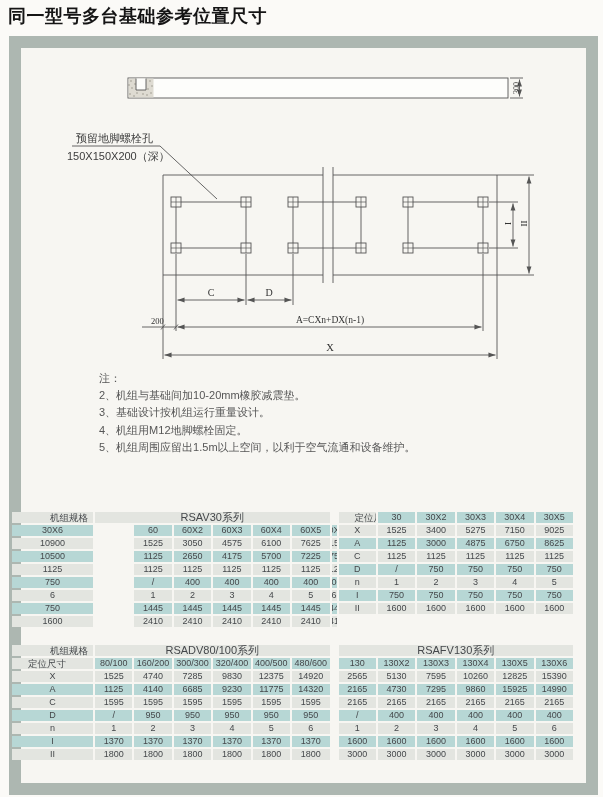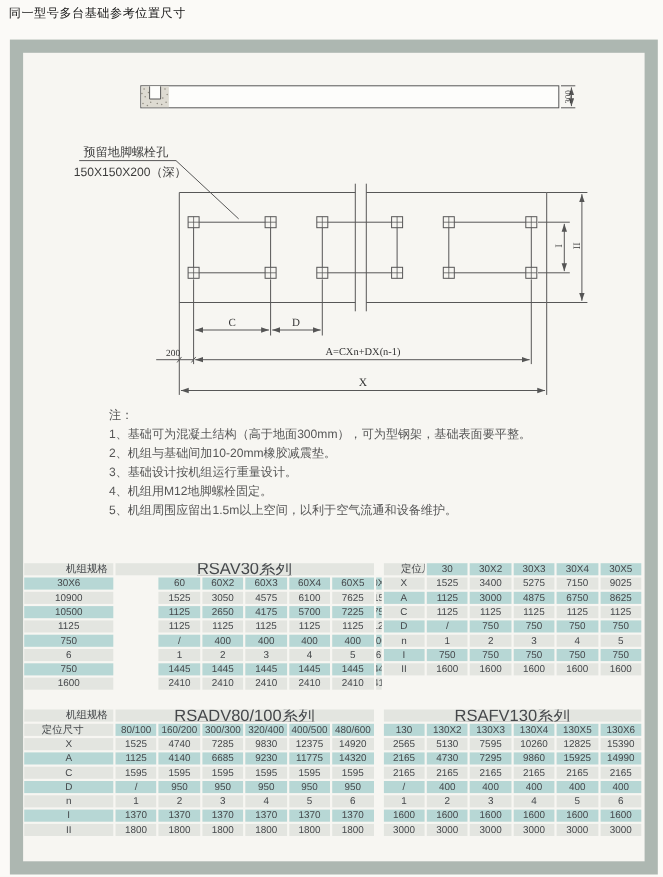--- a/index.html
+++ b/index.html
@@ -4,47 +4,47 @@
 <style>
   html,body{margin:0;padding:0;}
   body{
     width:603px;height:797px;position:relative;
     background:#fbfaf7;
     font-family:"Liberation Sans", sans-serif;
     overflow:hidden;
   }
   .page-title{
     position:absolute;left:8px;top:4px;
-    font-size:11px;font-weight:normal;color:#151515;letter-spacing:0.5px;
+    font-size:18px;font-weight:bold;color:#151515;letter-spacing:0.5px;
   }
   .frame{
     position:absolute;left:9px;top:36px;width:565px;height:735px;
     border:12px solid #adb7b1;background:#f7f6f2;
   }
   .diagram-svg{position:absolute;left:10px;top:48px;}
   .notes{
     position:absolute;left:99px;top:370px;width:470px;
     font-size:11px;color:#565656;line-height:17.2px;
   }
   .spec-table{
-    position:absolute;left:22px;width:561px;
+    position:absolute;left:12px;width:561px;
     display:grid;
     grid-template-columns:81px repeat(6,1fr) 5px repeat(6,1fr);
     gap:2px;
     grid-auto-rows:11px;
     font-size:9px;color:#45484b;border-radius:20px;
   }
   .cell{display:flex;align-items:center;justify-content:center;line-height:1;overflow:hidden;white-space:nowrap;}
   .gray{background:#e3e5e0;}
   .teal{background:#b7d7d5;}
   .gap{background:transparent;}
   .span6{grid-column:span 6;}
   .corner-top{justify-content:flex-end;padding-right:5px;font-size:9.5px;}
   .corner-bottom{justify-content:flex-start;padding-left:16px;font-size:9.5px;}
-  .series{font-size:15px;text-decoration:underline;}
+  .series{font-size:11px;}
   svg text{fill:#333;}
   .dimtxt{font-family:"Liberation Serif", serif;}
   .cjktxt{font-family:"Liberation Sans", sans-serif;fill:#3c3c3c;}
 </style>
 </head>
 <body>
 
 <div class="page-title">同一型号多台基础参考位置尺寸</div>
 
 <div class="frame"></div>
@@ -147,21 +147,20 @@
   <text class="dimtxt" x="201" y="248" font-size="10" text-anchor="middle">C</text>
   <text class="dimtxt" x="259" y="248" font-size="10" text-anchor="middle">D</text>
   <text class="dimtxt" x="320" y="275" font-size="9.5" text-anchor="middle">A=CXn+DX(n-1)</text>
   <text class="dimtxt" x="320" y="303" font-size="10.5" text-anchor="middle">X</text>
   <text class="dimtxt" x="499.5" y="180" font-size="9" text-anchor="middle" transform="rotate(-90 498 177)">I</text>
   <text class="dimtxt" x="515.5" y="180" font-size="9" text-anchor="middle" transform="rotate(-90 514 177)">II</text>
 </svg>
 
 <div class="notes">
   <div>注：</div>
-  <div>1、基础可为混凝土结构（高于地面300mm），可为型钢架，基础表面要平整。</div>
   <div>2、机组与基础间加10-20mm橡胶减震垫。</div>
   <div>3、基础设计按机组运行重量设计。</div>
   <div>4、机组用M12地脚螺栓固定。</div>
   <div>5、机组周围应留出1.5m以上空间，以利于空气流通和设备维护。</div>
 </div>
 
 <div id="table1" class="spec-table" style="top:512px;">
     <div class="cell gray corner-top">机组规格</div>
     <div class="cell gray span6 series">RSAV30系列</div>
     <div class="cell gap"></div>

